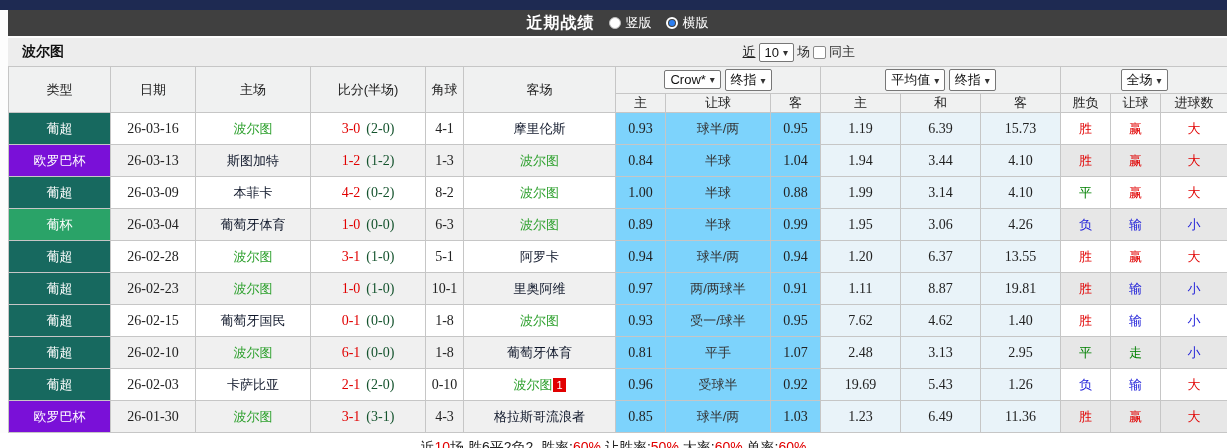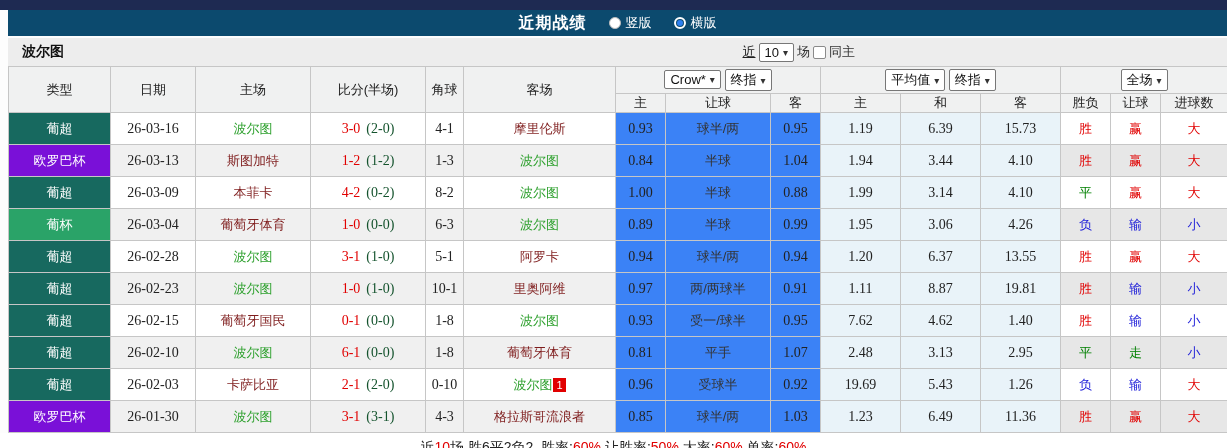--- a/index.html
+++ b/index.html
@@ -1,19 +1,19 @@
 <!DOCTYPE html>
 <html><head>
 <meta charset="utf-8">
 <style>
   html,body{margin:0;padding:0;}
   body{width:1227px;height:448px;position:relative;overflow:hidden;background:#fdfdfd;
        font-family:"Liberation Sans",sans-serif;font-size:13px;color:#333;}
   .topbar{height:10px;background:#1e2a52;width:1227px;}
-  .titlebar{margin-left:8px;height:26px;background:#0c4a6e;display:flex;align-items:center;justify-content:center;gap:22px;}
+  .titlebar{margin-left:8px;height:26px;background:#404040;display:flex;align-items:center;justify-content:center;gap:14px;}
   .titlebar .title{color:#fff;font-weight:bold;font-size:16px;letter-spacing:1px;}
   .radio-opt{display:flex;align-items:center;gap:5px;color:#fff;font-size:13px;}
   .radio{width:12px;height:12px;border-radius:50%;box-sizing:border-box;display:inline-block;}
   .radio.unchecked{background:#fff;border:1px solid #bbb;}
   .radio.checked{border:2px solid #fff;background:transparent;position:relative;}
   .radio.checked::after{content:'';position:absolute;left:1px;top:1px;right:1px;bottom:1px;border-radius:50%;background:#2d7ff0;}
   .filterbar{margin-left:8px;margin-top:2px;height:28px;background:#ededed;display:flex;align-items:center;padding-left:14px;box-sizing:border-box;}
   .team-name{font-weight:bold;font-size:14px;color:#111;}
   .filters{margin-left:auto;margin-right:372px;display:flex;align-items:center;gap:3px;}
   .link-label{text-decoration:underline;color:#222;}
@@ -27,25 +27,25 @@
   th,td{border:1px solid #c6c6c6;text-align:center;padding:0;white-space:nowrap;overflow:hidden;}
   thead th{background:#f0f1f1;font-weight:normal;font-size:13px;color:#222;}
   thead tr.ddl-row th{height:26px;}
   thead tr.lbl-row th{height:18px;}
   tbody td{height:31px;font-size:13px;}
   .num{font-family:"Liberation Serif",serif;font-size:14px;color:#222;}
   td.type{color:#fff;font-size:13px;}
   td.type.teal{background:#17695f;}
   td.type.purple{background:#7a10d8;}
   td.type.green{background:#2aa368;}
-  td.team{color:#7f1d1d;}
+  td.team{color:#0f172a;}
   td.team.porto{color:#2fa12f;}
   .ft{color:#e10000;margin-right:6px;}
   .ht{color:#14532d;}
-  td.ah{background:#3b82f6;}
+  td.ah{background:#7dd3fc;}
   td.eu{background:#e9f3f9;}
   tbody tr:nth-child(even) td.plain{background:#f0f0f0;}
   tbody tr:nth-child(even) td.res{background:#e7e7e7;}
   tbody tr:nth-child(odd) td.plain, tbody tr:nth-child(odd) td.res{background:#fff;}
   .c-red{color:#e10000;}
   .c-green{color:#008000;}
   .c-blue{color:#1c1cd8;}
   .note{display:inline-block;background:#e10000;color:#fff;font-size:11px;line-height:14px;padding:0 3px;margin-left:1px;vertical-align:middle;font-family:"Liberation Sans",sans-serif;}
   .footer{width:1227px;height:30px;display:flex;align-items:center;justify-content:center;background:#fff;font-size:14px;color:#222;}
   .footer .seg-red{color:#e10000;}

